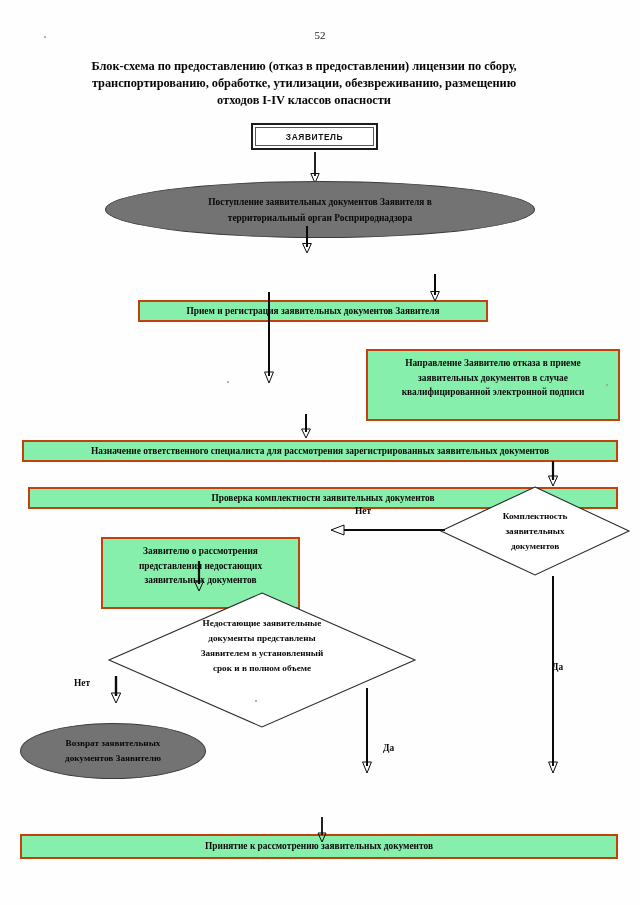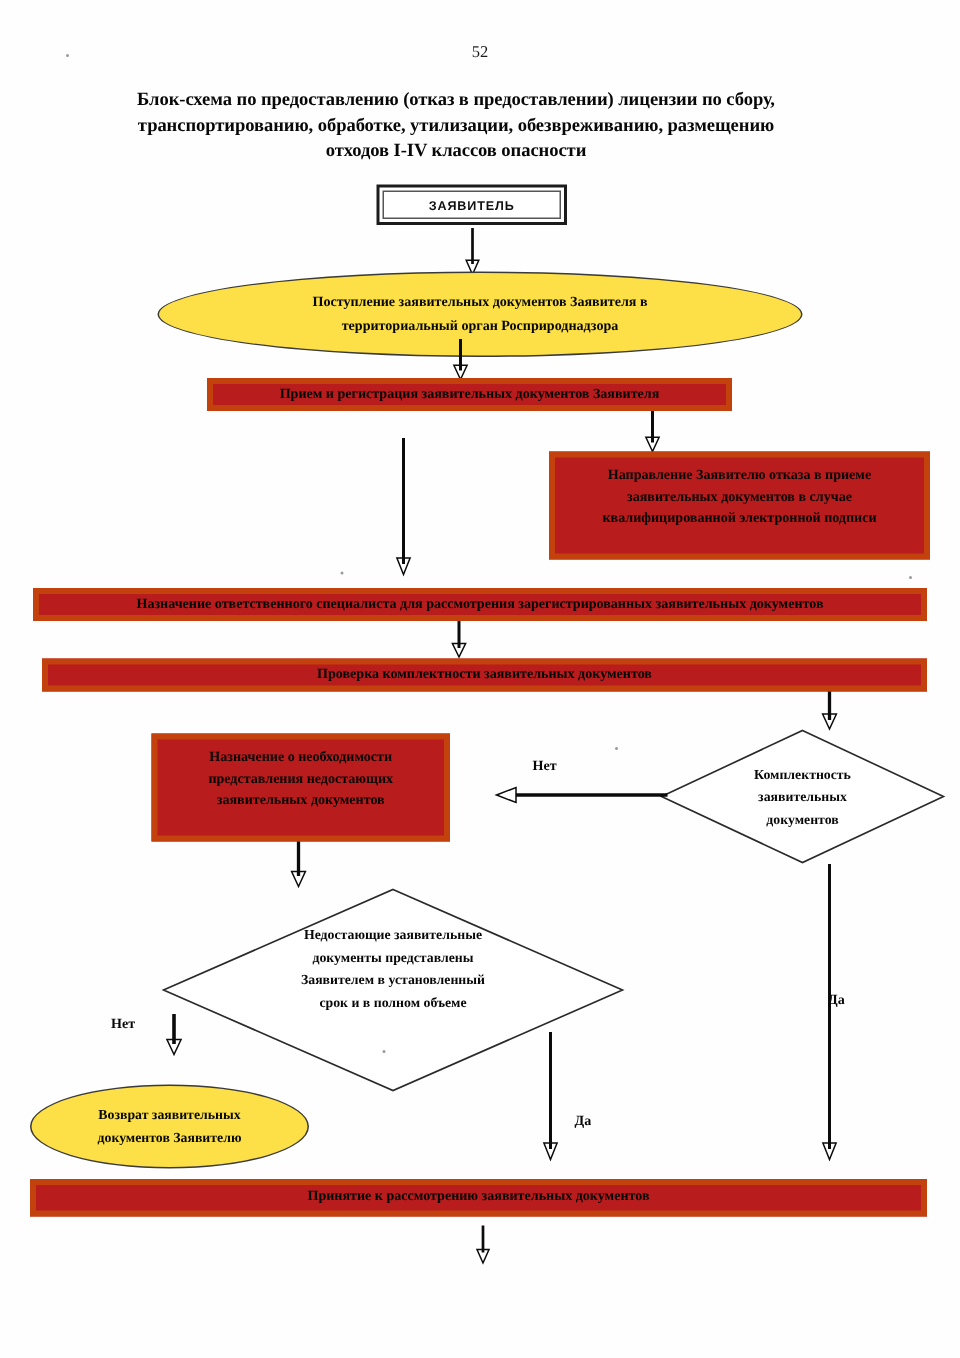--- a/index.html
+++ b/index.html
@@ -41,25 +41,26 @@
     position: absolute;
     box-sizing: border-box;
     display: flex;
     align-items: center;
     justify-content: center;
     text-align: center;
     font-weight: bold;
     color: #080808;
   }
   .boxnode {
-    border: 4px solid #c2410c;
-    background: #b91c1c;
+    border: 2px solid #c2410c;
+    background: #86efac;
     font-size: 9.4px;
     line-height: 14.5px;
     padding: 2px 5px;
+    margin-top: 48px;
   }
 
   
   .applicant {
     position: absolute;
     box-sizing: border-box;
     border: 2px solid #1c1c1c;
     background: #fff;
     padding: 2px;
   }
@@ -77,21 +78,21 @@
     letter-spacing: 0.6px;
     color: #111;
   }
 
   
   .ellipse {
     position: absolute;
     box-sizing: border-box;
     border: 1px solid #3a3a3a;
     border-radius: 50%;
-    background: #fde047;
+    background: #737373;
     display: flex;
     align-items: center;
     justify-content: center;
     text-align: center;
     font-weight: bold;
     font-size: 9.4px;
     line-height: 16px;
     color: #080808;
   }
 
@@ -216,21 +217,21 @@
     </div>
   </div>
 
   <svg class="conn" style="left:330px; top:523px; width:116px; height:14px;">
     <line x1="115" y1="7" x2="14" y2="7" stroke-width="2.2"></line>
     <path d="M1 7 L14 2 L14 12 Z" fill="#0b0b0b" stroke="none"></path>
   </svg>
   <div class="edge-label" style="left:355px; top:506px;">Нет</div>
 
   <div class="boxnode node" style="left:101px; top:489px; width:199px; height:72px; display:block; padding-top:5px;">
-    <div>Назначение о необходимости</div>
+    <div>Заявителю о рассмотрения</div>
     <div>представления недостающих</div>
     <div>заявительных документов</div>
   </div>
 
   <svg class="conn" style="left:192px; top:561px; width:14px; height:31px;">
     <line x1="7" y1="0" x2="7" y2="23" stroke-width="2.2"></line>
     <path d="M7 30 L2.4 20 L11.6 20 Z" fill="#0b0b0b" stroke="none"></path>
   </svg>
 
   <div class="diamond-wrap" style="left:108px; top:592px; width:308px; height:136px;">

